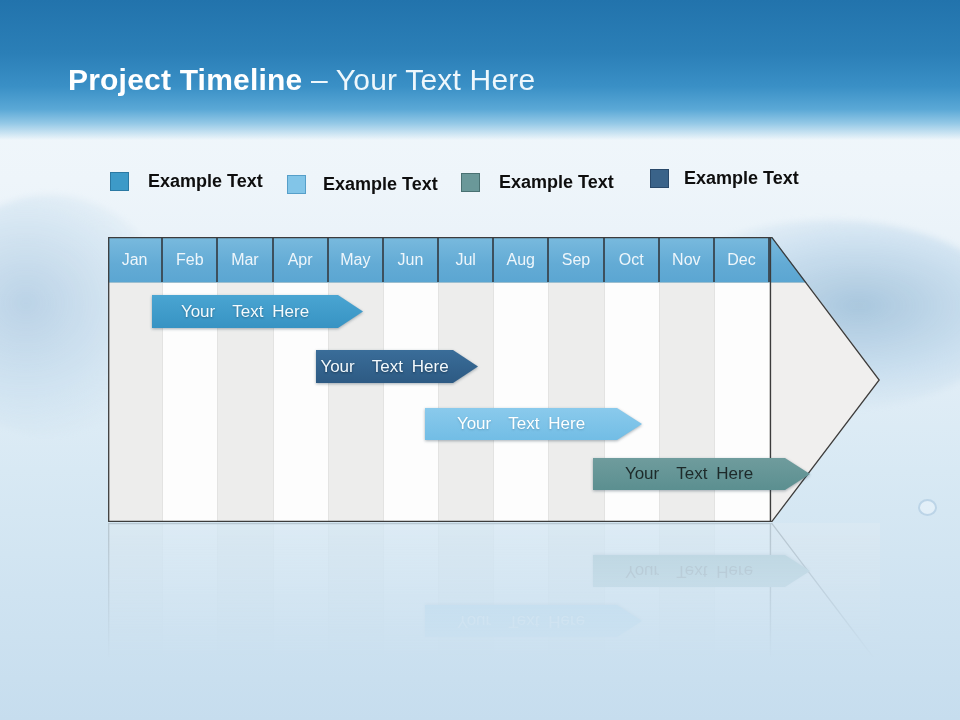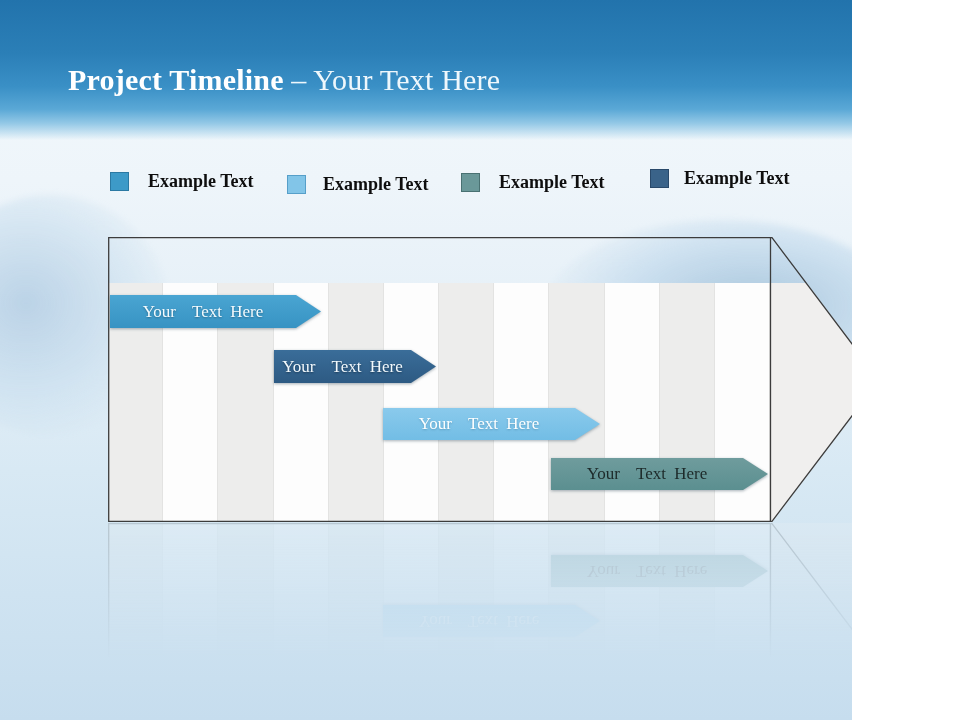--- a/index.html
+++ b/index.html
@@ -1,18 +1,18 @@
 <!DOCTYPE html>
 <html><head>
 <meta charset="utf-8">
 <style>
   html,body{margin:0;padding:0;}
   body{font-family:"Liberation Sans","DejaVu Sans",sans-serif;}
-  .slide{position:relative;width:852px;height:720px;overflow:hidden;
-    background:linear-gradient(180deg,#f3f9fc 0px,#eef5fa 180px,#e4eff7 340px,#d8e9f4 470px,#c6ddee 720px);font-family:Liberation Serif, serif;}
+  .slide{position:relative;width:960px;height:720px;overflow:hidden;
+    background:linear-gradient(180deg,#f3f9fc 0px,#eef5fa 180px,#e4eff7 340px,#d8e9f4 470px,#c6ddee 720px);}
   
   .water-right{position:absolute;right:-50px;top:220px;width:360px;height:190px;border-radius:50%;
     background:radial-gradient(ellipse at 58% 45%,rgba(120,165,200,.55) 0%,rgba(165,200,228,.38) 45%,rgba(200,225,243,0) 72%);
     filter:blur(3px);}
   .water-left{position:absolute;left:-70px;top:195px;width:240px;height:240px;border-radius:50%;
     background:radial-gradient(ellipse at 40% 45%,rgba(135,175,210,.45) 0%,rgba(180,210,232,.3) 50%,rgba(210,230,245,0) 75%);
     filter:blur(3px);}
   .bubble{position:absolute;left:918px;top:499px;width:15px;height:13px;border-radius:50%;
     border:2px solid rgba(150,185,215,.5);background:rgba(240,248,253,.5);}
   
@@ -45,21 +45,21 @@
     display:flex;align-items:center;justify-content:center;
     color:#eef6fb;font-size:16px;}
   .thead .filler{flex:1;}
   .tbody{position:absolute;left:0;top:46px;width:772px;height:239px;display:flex;}
   .tbody .cols{width:662px;display:flex;flex:none;}
   .tbody .col{flex:1;box-sizing:border-box;border-right:1px solid #e3e3e2;background:#fdfdfd;}
   .tbody .col:nth-child(odd){background:#ededec;}
   .tbody .trifill{flex:1;background:#f0efee;}
   .outline{position:absolute;left:0;top:0;pointer-events:none;}
   
-  .bar-wrap{position:absolute;filter:drop-shadow(0 1px 1.5px rgba(35,60,78,.4));}
+  .bar-wrap{position:absolute;filter:drop-shadow(0 1px 1.5px rgba(35,60,78,.4));padding-left:42px;}
   .bar{width:100%;height:100%;box-sizing:border-box;padding-right:25px;
     clip-path:polygon(0 0,calc(100% - 25px) 0,100% 50%,calc(100% - 25px) 100%,0 100%);
     display:flex;align-items:center;justify-content:center;
     font-size:17px;white-space:pre;word-spacing:4px;}
   .bp1{left:2px;top:58px;width:211px;height:33px;}
   .bp2{left:166px;top:113px;width:162px;height:33px;}
   .bp3{left:275px;top:171px;width:217px;height:32px;}
   .bp4{left:443px;top:221px;width:217px;height:32px;}
   .bc1{background:linear-gradient(180deg,#4aa5d2,#3793c3);color:#f4fbfe;text-shadow:0 1px 2px rgba(20,50,70,.45);}
   .bc2{background:linear-gradient(180deg,#3a6d99,#2d5a83);color:#f2f9fd;text-shadow:0 1px 2px rgba(10,25,40,.5);}
@@ -94,20 +94,37 @@
     <span class="sw sw3"></span>
     <span class="lb">Example Text</span>
   </div>
   <div class="legend-item li4">
     <span class="sw sw4"></span>
     <span class="lb">Example Text</span>
   </div>
 
   <div class="tl" id="timeline-graphic">
     <div class="shape">
+      <div class="thead">
+        <div class="cells">
+          <div class="cell">Jan</div>
+          <div class="cell">Feb</div>
+          <div class="cell">Mar</div>
+          <div class="cell">Apr</div>
+          <div class="cell">May</div>
+          <div class="cell">Jun</div>
+          <div class="cell">Jul</div>
+          <div class="cell">Aug</div>
+          <div class="cell">Sep</div>
+          <div class="cell">Oct</div>
+          <div class="cell">Nov</div>
+          <div class="cell">Dec</div>
+        </div>
+        <div class="filler"></div>
+      </div>
       <div class="tbody">
         <div class="cols">
           <div class="col"></div>
           <div class="col"></div>
           <div class="col"></div>
           <div class="col"></div>
           <div class="col"></div>
           <div class="col"></div>
           <div class="col"></div>
           <div class="col"></div>

